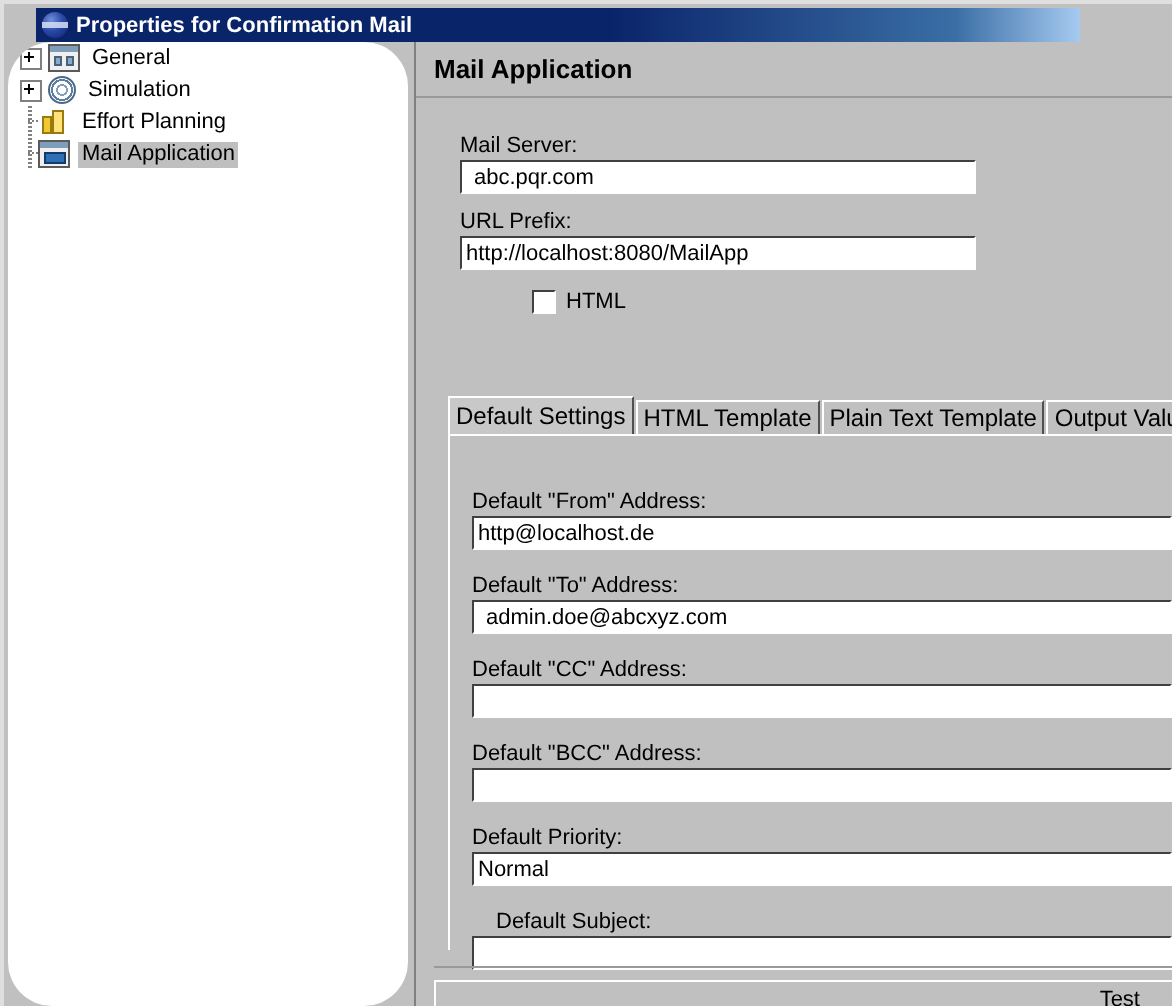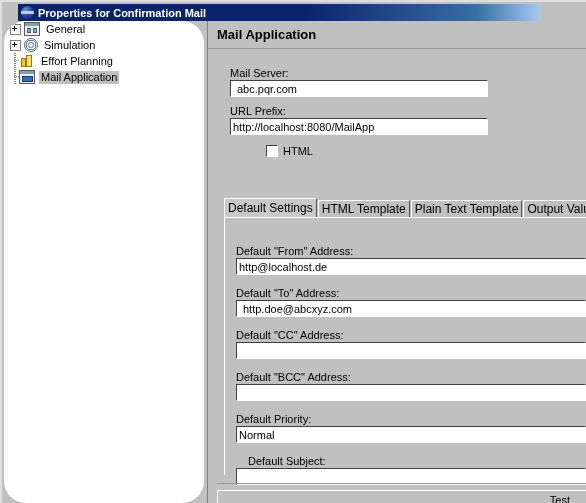--- a/index.html
+++ b/index.html
@@ -412,21 +412,21 @@
       <div class="tab">Plain Text Template</div>
       <div class="tab">Output Values</div>
     </div>
 
     <div class="tabpanel">
 
       <div class="field-label" style="left:11px; top:27px;">Default "From" Address:</div>
       <div class="textbox" style="left:11px; top:40px; width:350px;">http@localhost.de</div>
 
       <div class="field-label" style="left:11px; top:69px;">Default "To" Address:</div>
-      <div class="textbox indent" style="left:11px; top:82px; width:350px;">http.doe@abcxyz.com</div>
+      <div class="textbox indent" style="left:11px; top:82px; width:350px;">admin.doe@abcxyz.com</div>
 
       <div class="field-label" style="left:11px; top:111px;">Default "CC" Address:</div>
       <div class="textbox" style="left:11px; top:124px; width:350px;"></div>
 
       <div class="field-label" style="left:11px; top:153px;">Default "BCC" Address:</div>
       <div class="textbox" style="left:11px; top:166px; width:350px;"></div>
 
       <div class="field-label" style="left:11px; top:195px;">Default Priority:</div>
       <div class="textbox" style="left:11px; top:208px; width:350px;">Normal</div>
 

